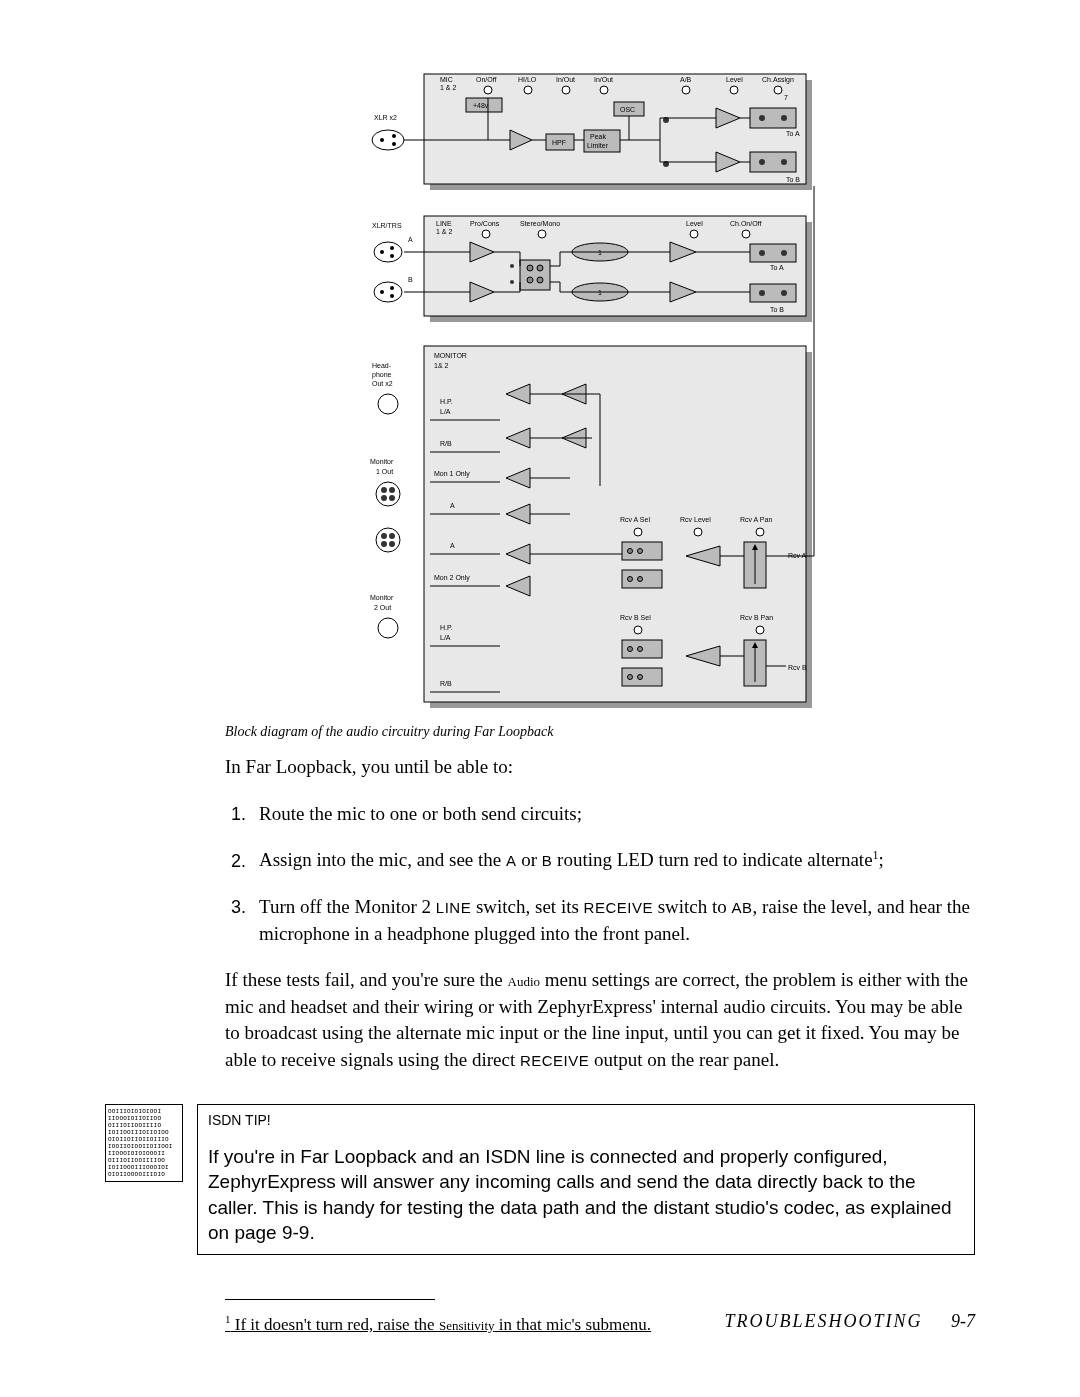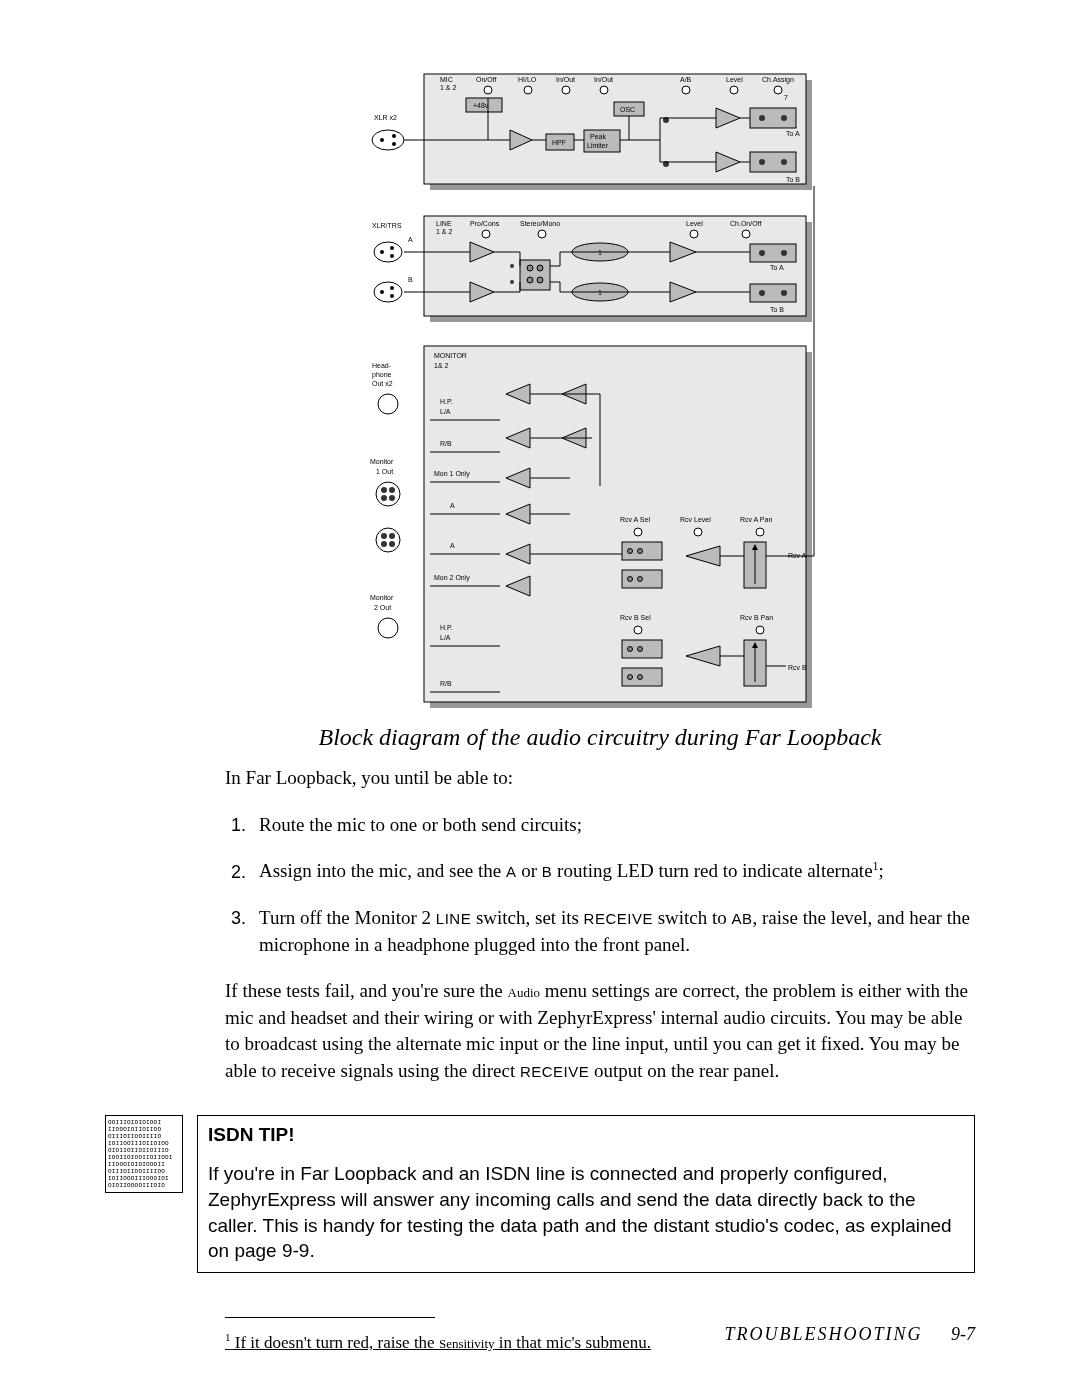--- a/index.html
+++ b/index.html
@@ -24,23 +24,22 @@
   .diagram-wrap {
     text-align: center;
     margin-bottom: 10px;
   }
   .diagram {
     display: inline-block;
     width: 460px;
     height: 640px;
   }
   .caption {
-    text-align: center;
     font-style: italic;
-    font-size: 24px;
+    font-size: 14px;
     margin: 10px 0 14px 0;
   }
   .para {
     font-size: 19px;
     line-height: 1.4;
     margin: 0 0 20px 0;
   }
   ol.steps {
     padding-left: 26px;
     margin: 0 0 20px 0;
@@ -90,44 +89,44 @@
   }
   .tip-box {
     border: 1px solid #000;
     flex: 1;
     font-family: Arial, Helvetica, sans-serif;
     font-size: 19px;
     line-height: 1.35;
     padding: 6px 10px 8px 10px;
   }
   .tip-title {
-    font-weight: bold;
+    font-weight: normal;
     margin-bottom: 14px;
-    font-size: 19px;
+    font-size: 14px;
   }
   .footnotes {
     margin-top: 44px;
   }
   .footnote-rule {
     border: none;
     border-top: 1px solid #000;
     width: 210px;
     margin: 0 0 12px 0;
   }
   .footnote {
     font-size: 17px;
     line-height: 1.3;
     text-decoration: underline;
   }
   .footnote .sup {
     font-size: 11px;
   }
   .footer {
     position: absolute;
-    bottom: 52px;
+    bottom: 65px;
     right: 105px;
     font-style: italic;
     font-size: 18px;
     margin-left: 20px;
   }
   .footer .chap {
     letter-spacing: 2px;
   }
   .footer .pgno {
     font-style: italic;

